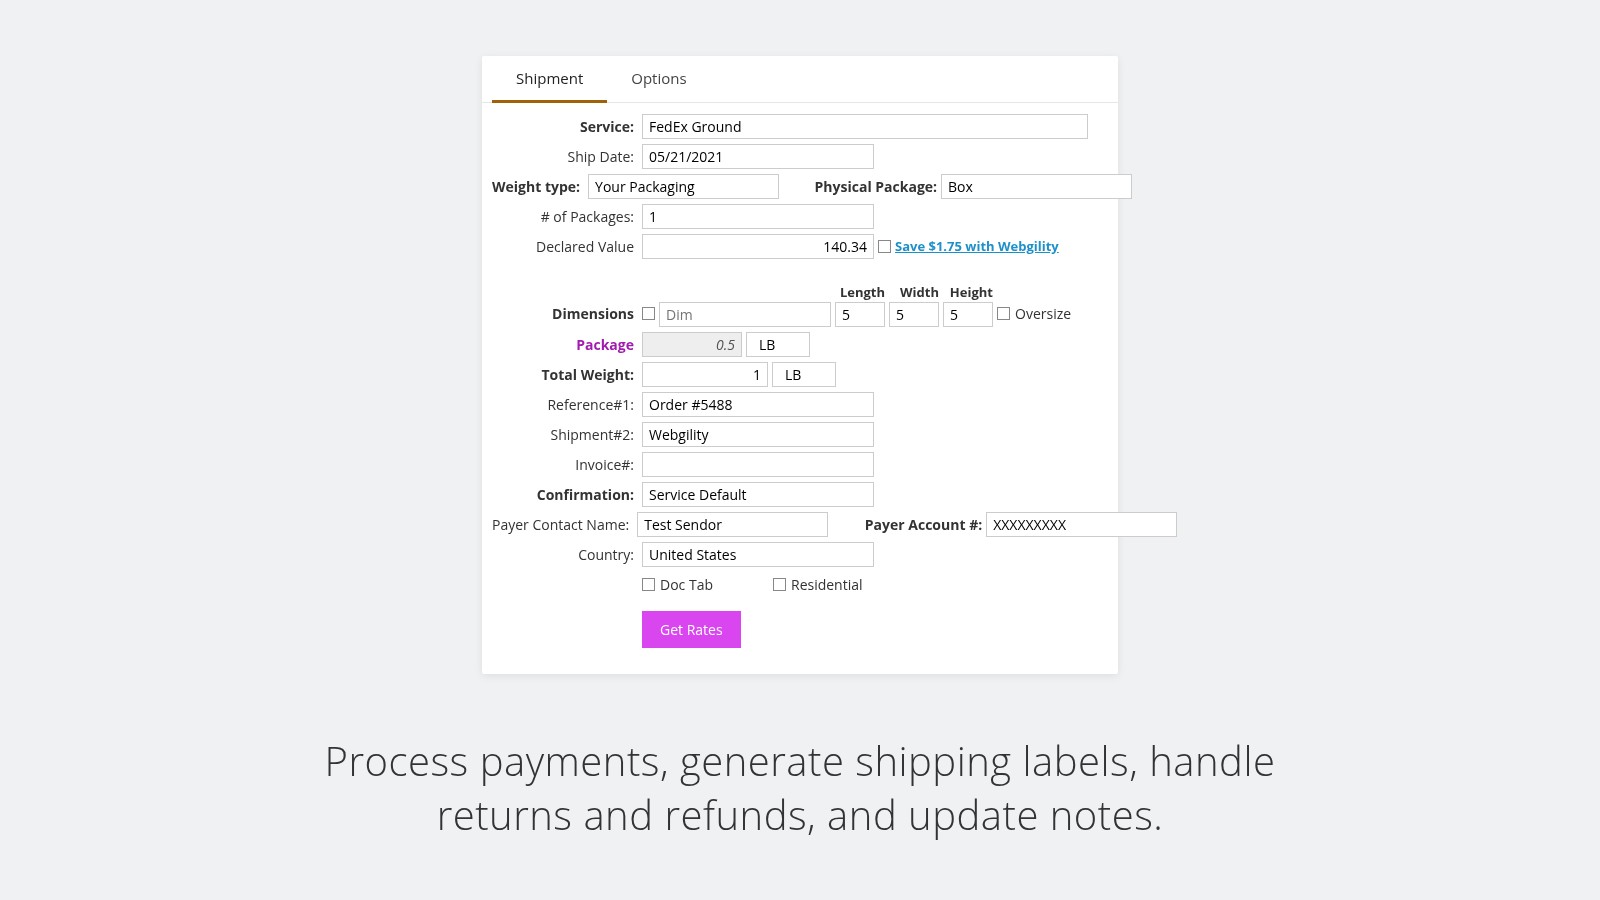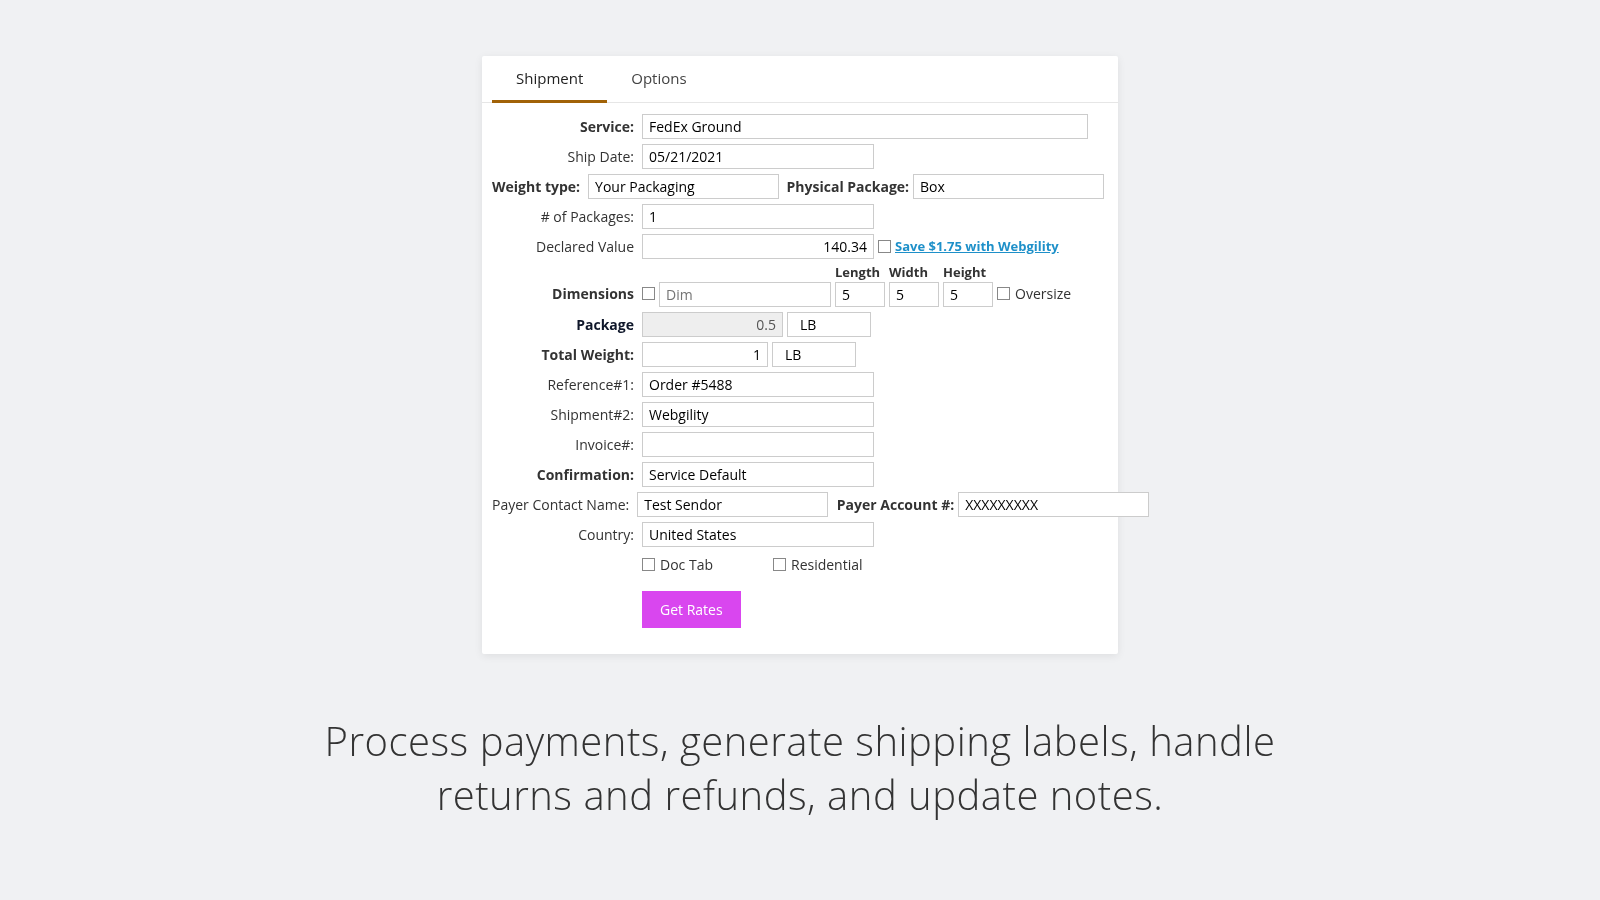--- a/index.html
+++ b/index.html
@@ -48,40 +48,41 @@
     gap: 4px;
   }
   .label {
     width: 146px;
     text-align: right;
     font-size: 14px;
     padding-right: 4px;
     white-space: nowrap;
   }
   .label.bold { font-weight: 700; }
-  .label.muted { color: #0f172a; }
+  .label.muted { color: #a21caf; }
   .input {
     border: 1px solid #ccc;
     height: 25px;
     padding: 2px 6px;
     font-size: 14px;
     background: #fff;
     font-family: inherit;
   }
   .input.w-full-line { flex: 1; }
   .input.w-med { width: 232px; }
-  .input.w-unit { width: 84px; padding-left: 12px; }
+  .input.w-unit { width: 64px; padding-left: 12px; }
   .input.right { text-align: right; }
   .input.grey { background: #eee; color: #555; }
   .subcol-label {
     font-weight: 700;
     font-size: 14px;
     white-space: nowrap;
-  }
-  .dim-stack { display: flex; flex-direction: column; align-items: flex-start; gap: 1px; }
+    margin-left: 28px;
+  }
+  .dim-stack { display: flex; flex-direction: column; align-items: flex-end; gap: 1px; margin-top: 20px; }
   .dim-stack .hdr { font-weight: 700; font-size: 13px; }
   .dim-stack input { width: 50px; }
   .chk {
     width: 13px; height: 13px;
     border: 1px solid #888;
     display: inline-block;
     background: #fff;
     vertical-align: middle;
   }
   .chk-wrap { display: inline-flex; align-items: center; gap: 5px; font-size: 14px; }
@@ -163,21 +164,21 @@
         <input class="input" value="5" style="">
       </div>
       <span class="chk-wrap" style="margin-bottom:4px">
         <span class="chk"></span>
         <span>Oversize</span>
       </span>
     </div>
 
     <div class="row">
       <div class="label bold muted">Package</div>
-      <input class="input grey right" style="width: 141px;" value="0.5">
+      <input class="input grey right" style="width: 100px; font-style: italic;" value="0.5">
       <input class="input w-unit" value="LB" style="">
     </div>
 
     <div class="row">
       <div class="label bold">Total Weight:</div>
       <input class="input right" style="width: 126px;" value="1">
       <input class="input w-unit" value="LB" style="">
     </div>
 
     <div class="row">

